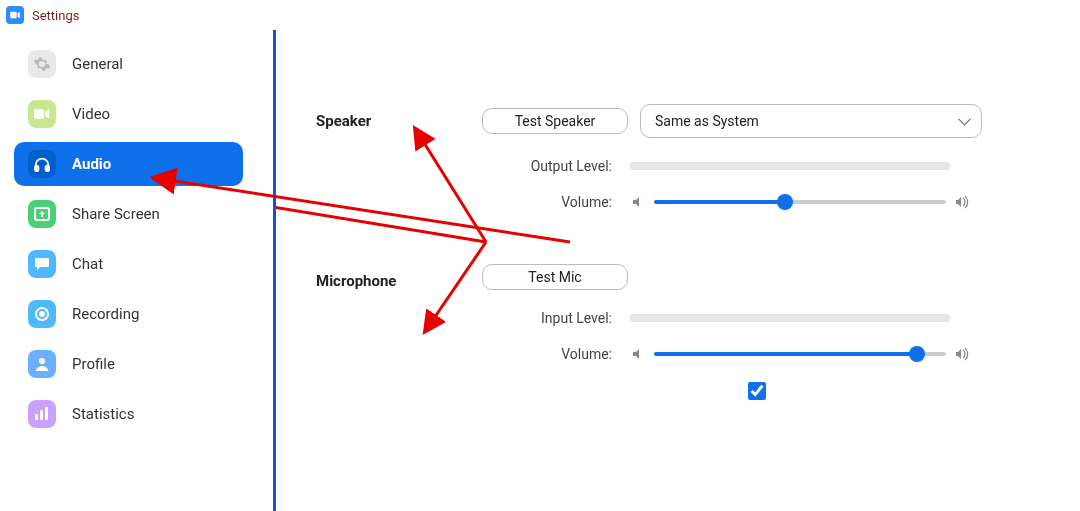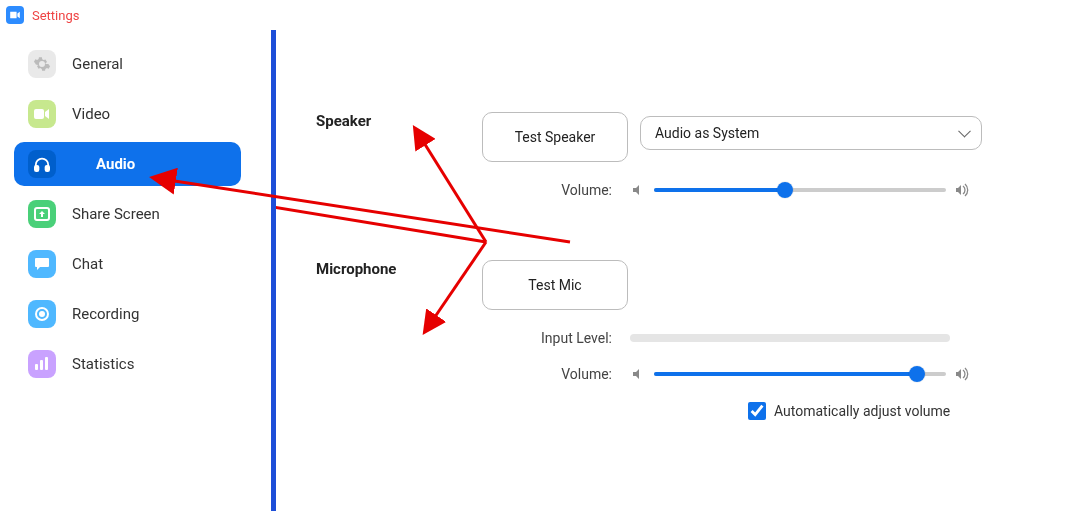--- a/index.html
+++ b/index.html
@@ -1,37 +1,37 @@
 <!DOCTYPE html>
 <html><head>
   <meta charset="utf-8">
   <style>
     * { box-sizing: border-box; margin: 0; padding: 0; font-family: -apple-system, BlinkMacSystemFont, "Segoe UI", Roboto, sans-serif; }
     body { width: 1080px; height: 511px; background: #fff; color: #222; overflow: hidden; position: relative; }
     
-    .title-bar { height: 30px; display: flex; align-items: center; padding: 0 6px; font-size: 13px; color: #ef4444; }
+    .title-bar { height: 30px; display: flex; align-items: center; padding: 0 6px; font-size: 13px; color: #7f1d1d; }
     .title-bar .zoom-logo { width: 18px; height: 18px; background: #2d8cff; border-radius: 4px; margin-right: 8px; display: flex; align-items: center; justify-content: center; }
     .title-bar .zoom-logo svg { width: 12px; height: 8px; }
     
     .main { display: flex; height: calc(100% - 30px); }
     
-    .sidebar { width: 276px; border-right: 5px solid #1d4ed8; padding: 12px 30px 0 14px; }
+    .sidebar { width: 276px; border-right: 3px solid #1d4ed8; padding: 12px 30px 0 14px; }
     .sidebar-item { display: flex; align-items: center; height: 44px; padding: 0 14px; border-radius: 10px; font-size: 15px; color: #333; cursor: pointer; margin-bottom: 6px; }
-    .sidebar-item.active { background: #0e71eb; color: #fff; font-weight: 700; gap: 24px; }
+    .sidebar-item.active { background: #0e71eb; color: #fff; font-weight: 700; }
     .sidebar-item .icon-box { width: 28px; height: 28px; border-radius: 8px; margin-right: 16px; display: flex; align-items: center; justify-content: center; flex-shrink: 0; }
     .sidebar-item.active .icon-box { background: #005fcc; }
 
     .content { flex: 1; padding: 20px 20px 0 40px; position: relative; }
     
     .section { display: grid; grid-template-columns: 150px 1fr; column-gap: 16px; margin-bottom: 54px; }
     .section-title { font-weight: 700; font-size: 15px; padding-top: 8px; }
     .section-body { display: flex; flex-direction: column; gap: 20px; }
     
     .row { display: flex; align-items: center; gap: 12px; }
-    .test-btn { width: 146px; height: 50px; border: 1px solid #bcbcbc; background: #fff; border-radius: 10px; font-size: 14px; cursor: pointer; color: #222; margin-top: 8px; }
+    .test-btn { width: 146px; height: 26px; border: 1px solid #bcbcbc; background: #fff; border-radius: 10px; font-size: 14px; cursor: pointer; color: #222; }
     .select-box { flex: 1; height: 34px; max-width: 342px; border: 1px solid #bcbcbc; border-radius: 10px; padding: 0 30px 0 14px; font-size: 14px; display: flex; align-items: center; position: relative; background: #fff; cursor: pointer; color: #222; }
     .select-box span { overflow: hidden; text-overflow: ellipsis; white-space: nowrap; }
     .select-box::after { content: ""; position: absolute; right: 12px; top: 50%; width: 8px; height: 8px; border-right: 1.5px solid #666; border-bottom: 1.5px solid #666; transform: translateY(-70%) rotate(45deg); }
     
     .metric-row { display: grid; grid-template-columns: 130px 1fr; align-items: center; column-gap: 18px; }
     .metric-row .label { text-align: right; font-size: 14px; color: #444; }
     
     .level-bar { height: 8px; background: #e5e5e5; border-radius: 4px; width: 320px; }
     
     .slider-wrap { display: flex; align-items: center; gap: 8px; width: 340px; }
@@ -108,41 +108,54 @@
     <div class="sidebar-item">
       <div class="icon-box" style="background:#4fb8ff">
         <svg width="16" height="16" viewBox="0 0 16 16">
             <circle cx="8" cy="8" r="6" fill="none" stroke="#fff" stroke-width="2"></circle>
             <circle cx="8" cy="8" r="3" fill="#fff"></circle>
           </svg>
       </div>
       <span>Recording</span>
     </div>
     <div class="sidebar-item">
+      <div class="icon-box" style="background:#6bb0ff">
+        <svg width="16" height="16" viewBox="0 0 16 16" fill="#fff">
+            <circle cx="8" cy="5" r="3"></circle>
+            <path d="M2 15 c0-3 3-5 6-5 s6 2 6 5 z"></path>
+          </svg>
+      </div>
+      <span>Profile</span>
+    </div>
+    <div class="sidebar-item">
       <div class="icon-box" style="background:#c9a2ff">
         <svg width="16" height="14" viewBox="0 0 16 14" fill="#fff">
             <rect x="1" y="7" width="3" height="6" rx="1"></rect>
             <rect x="6" y="3" width="3" height="10" rx="1"></rect>
             <rect x="11" y="0" width="3" height="13" rx="1"></rect>
           </svg>
       </div>
       <span>Statistics</span>
     </div>
   </div>
 
   <div class="content">
 
     <div class="section" style="margin-top:54px;">
       <div class="section-title">Speaker</div>
       <div class="section-body">
         <div class="row">
           <button class="test-btn">Test Speaker</button>
           <div class="select-box">
-            <span>Audio as System</span>
+            <span>Same as System</span>
           </div>
+        </div>
+        <div class="metric-row">
+          <div class="label">Output Level:</div>
+          <div class="level-bar"></div>
         </div>
         <div class="metric-row">
           <div class="label">Volume:</div>
           <div class="slider-wrap">
             <span class="vol-icon">
               <svg viewBox="0 0 16 16" fill="#898989">
                   <path d="M3 6 h3 l3-3 v10 l-3-3 H3 z"></path>
                 </svg>
             </span>
             <div class="slider">
@@ -189,21 +202,20 @@
               <svg viewBox="0 0 16 16" fill="#898989">
                   <path d="M2 6 h2 l3-3 v10 l-3-3 H2 z"></path>
                   <path d="M9 4 a5 5 0 010 8" fill="none" stroke="#898989" stroke-width="1.3"></path>
                   <path d="M11 2 a8 8 0 010 12" fill="none" stroke="#898989" stroke-width="1.3"></path>
                 </svg>
             </span>
           </div>
         </div>
         <div class="checkbox-row">
           <input type="checkbox" id="auto-vol" checked="" style="">
-          <label for="auto-vol">Automatically adjust volume</label>
         </div>
       </div>
     </div>
 
     <svg class="annotation-overlay" width="760" height="511">
       <defs>
         <marker id="arrowhead" markerWidth="8" markerHeight="8" refX="6" refY="4" orient="auto">
           <polygon points="0 0, 8 4, 0 8" fill="#e60000"></polygon>
         </marker>
         <marker id="arrowhead2" markerWidth="8" markerHeight="8" refX="6" refY="4" orient="auto">

